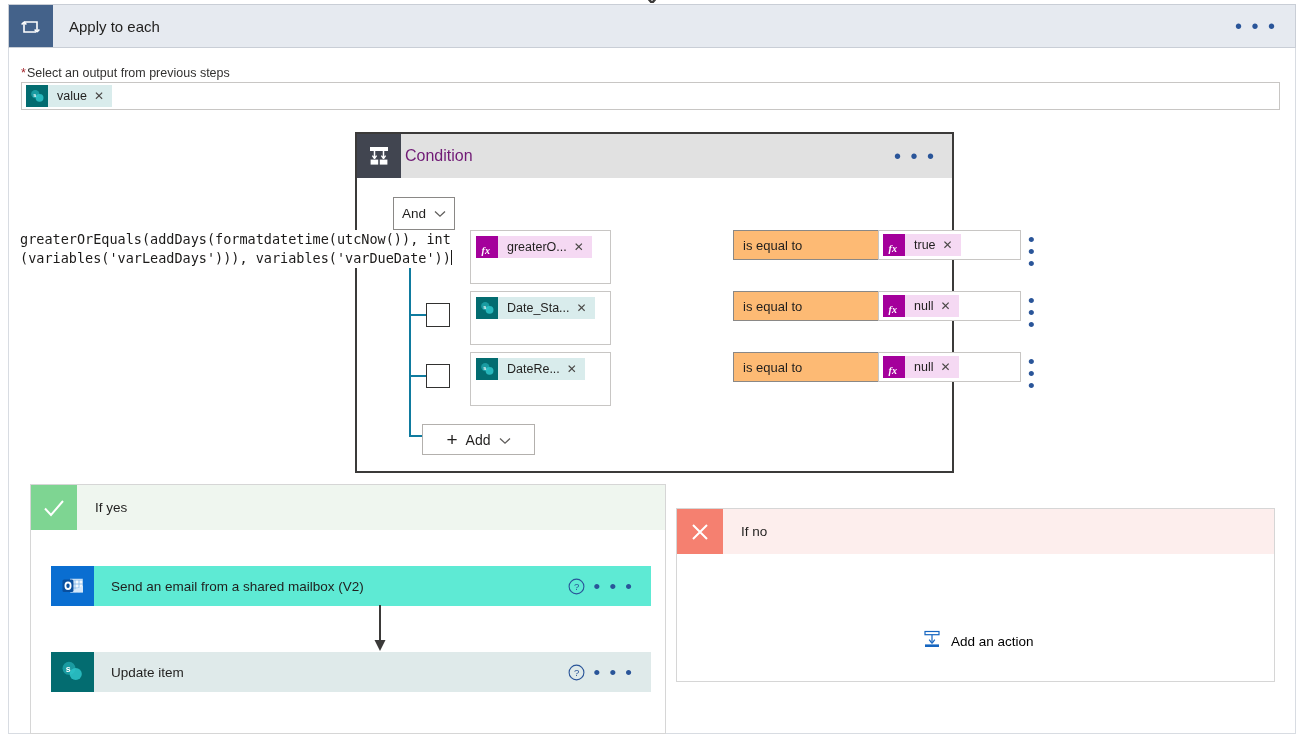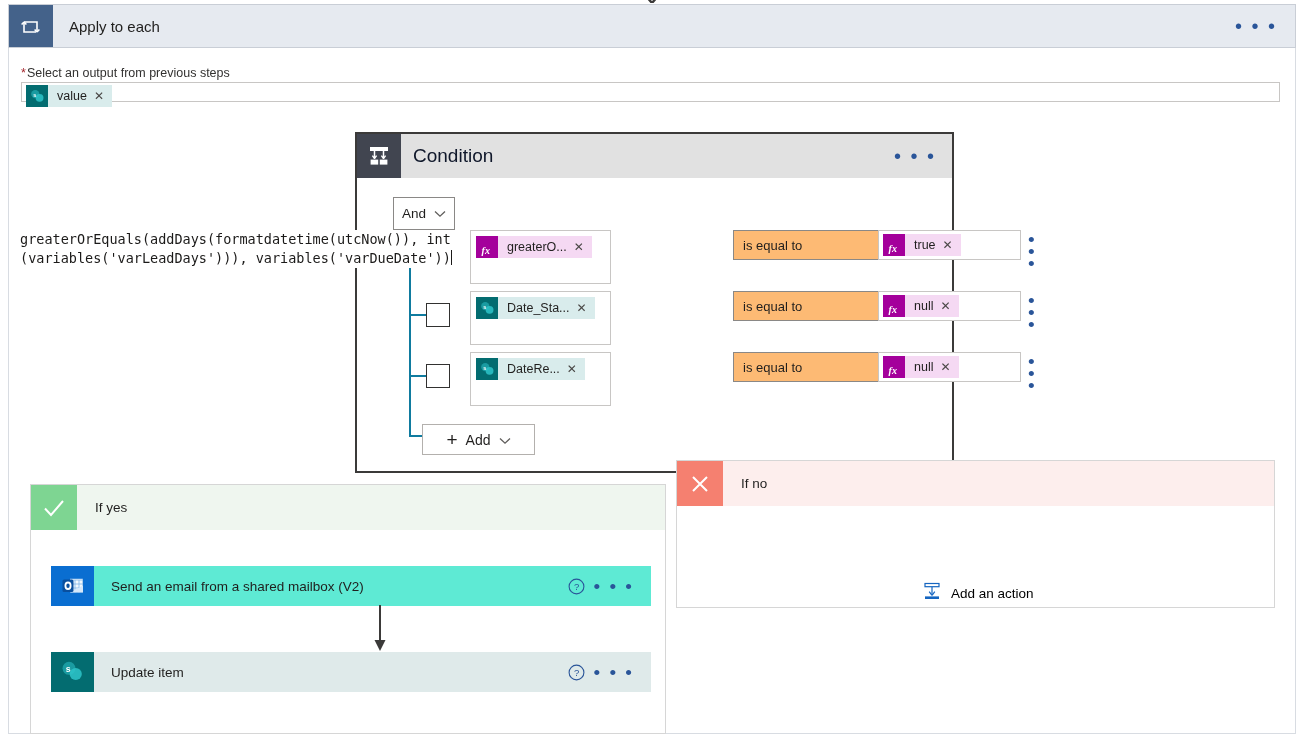--- a/index.html
+++ b/index.html
@@ -82,21 +82,21 @@
     color: #323130;
     white-space: nowrap;
     text-align: center;
   }
   .req-star { color: #a4262c; margin-right: 1px; }
 
   .output-input {
     position: absolute;
     left: 12px; top: 34px;
     width: 1259px;
-    height: 20px;
+    height: 28px;
     border: 1px solid #c8c6c4;
     background: #fff;
     box-sizing: border-box;
   }
 
   
   .chip {
     display: inline-flex;
     align-items: center;
     height: 22px;
@@ -173,23 +173,23 @@
     display: flex;
     align-items: stretch;
   }
   .cond-icon {
     width: 44px; flex: 0 0 44px;
     background: #414550;
     display: flex; align-items: center; justify-content: center;
   }
   .cond-title {
     display: flex; align-items: center;
-    padding-left: 12px;
-    font-size: 19px;
-    color: #0f172a;
+    padding-left: 4px;
+    font-size: 16px;
+    color: #701a75;
     flex: 1 1 auto;
   }
   .cond-ellipsis {
     display: flex; align-items: center;
     padding-right: 16px;
     color: #2a5599;
     font-size: 20px;
     letter-spacing: 2px;
     line-height: 10px;
   }
@@ -304,21 +304,21 @@
   }
 
   
   .branch {
     position: absolute;
     box-sizing: border-box;
     border: 1px solid #d6d6d6;
     background: #ffffff;
   }
   .branch-yes { left: 30px; top: 484px; width: 636px; height: 250px; }
-  .branch-no  { left: 676px; top: 460px; width: 599px; height: 148px; }
+  .branch-no  { left: 676px; top: 508px; width: 599px; height: 174px; }
 
   .branch-head {
     position: absolute;
     left: 0; top: 0;
     width: 100%;
     height: 45px;
     display: flex;
     align-items: stretch;
   }
   .branch-yes .branch-head { background: #eff6ef; }

